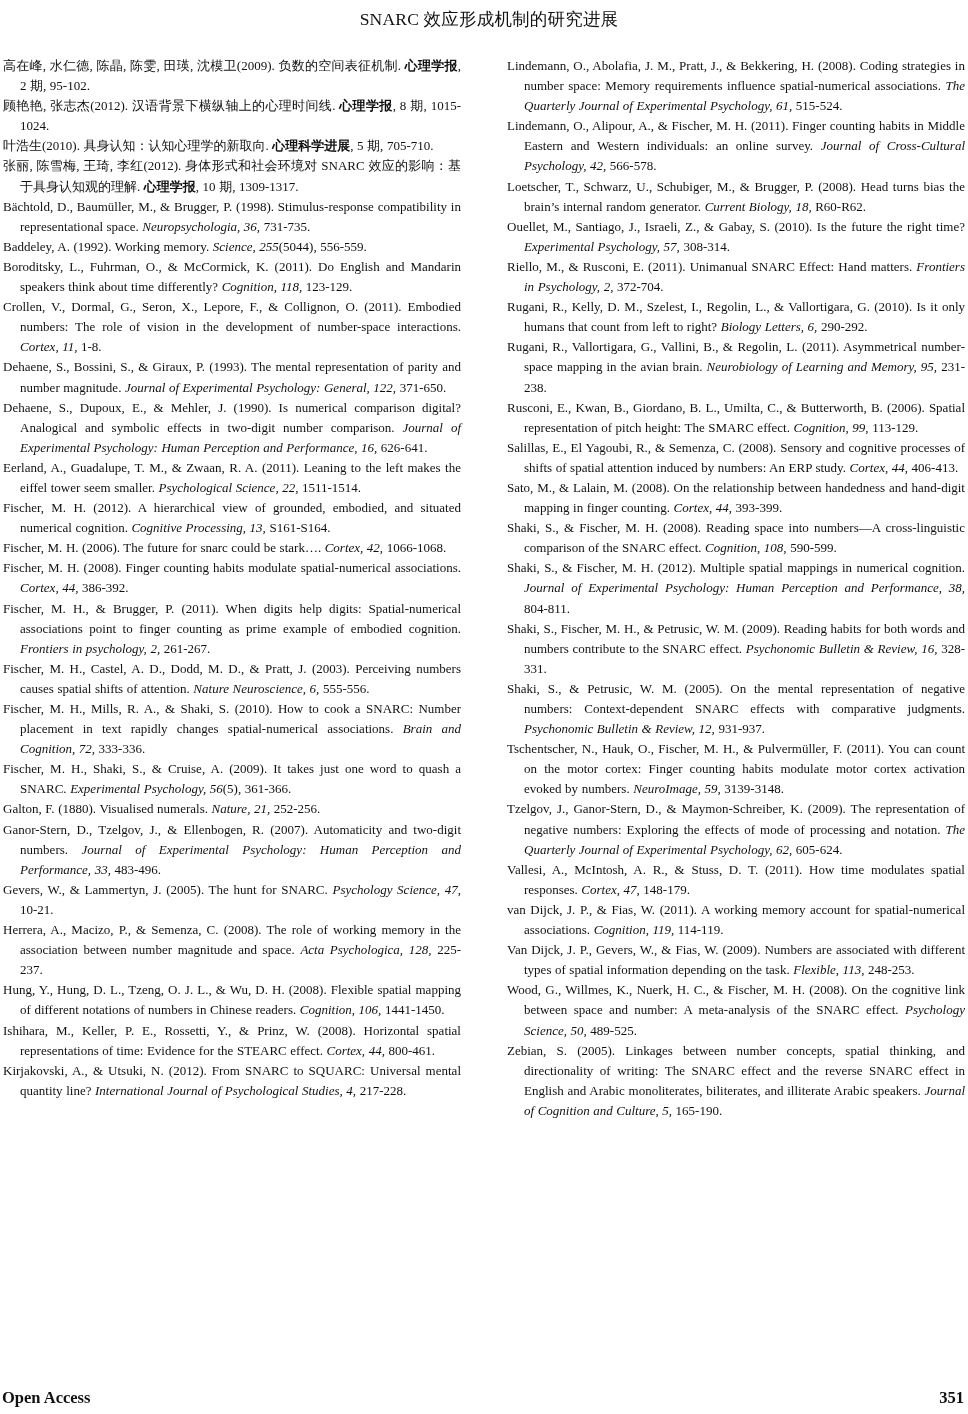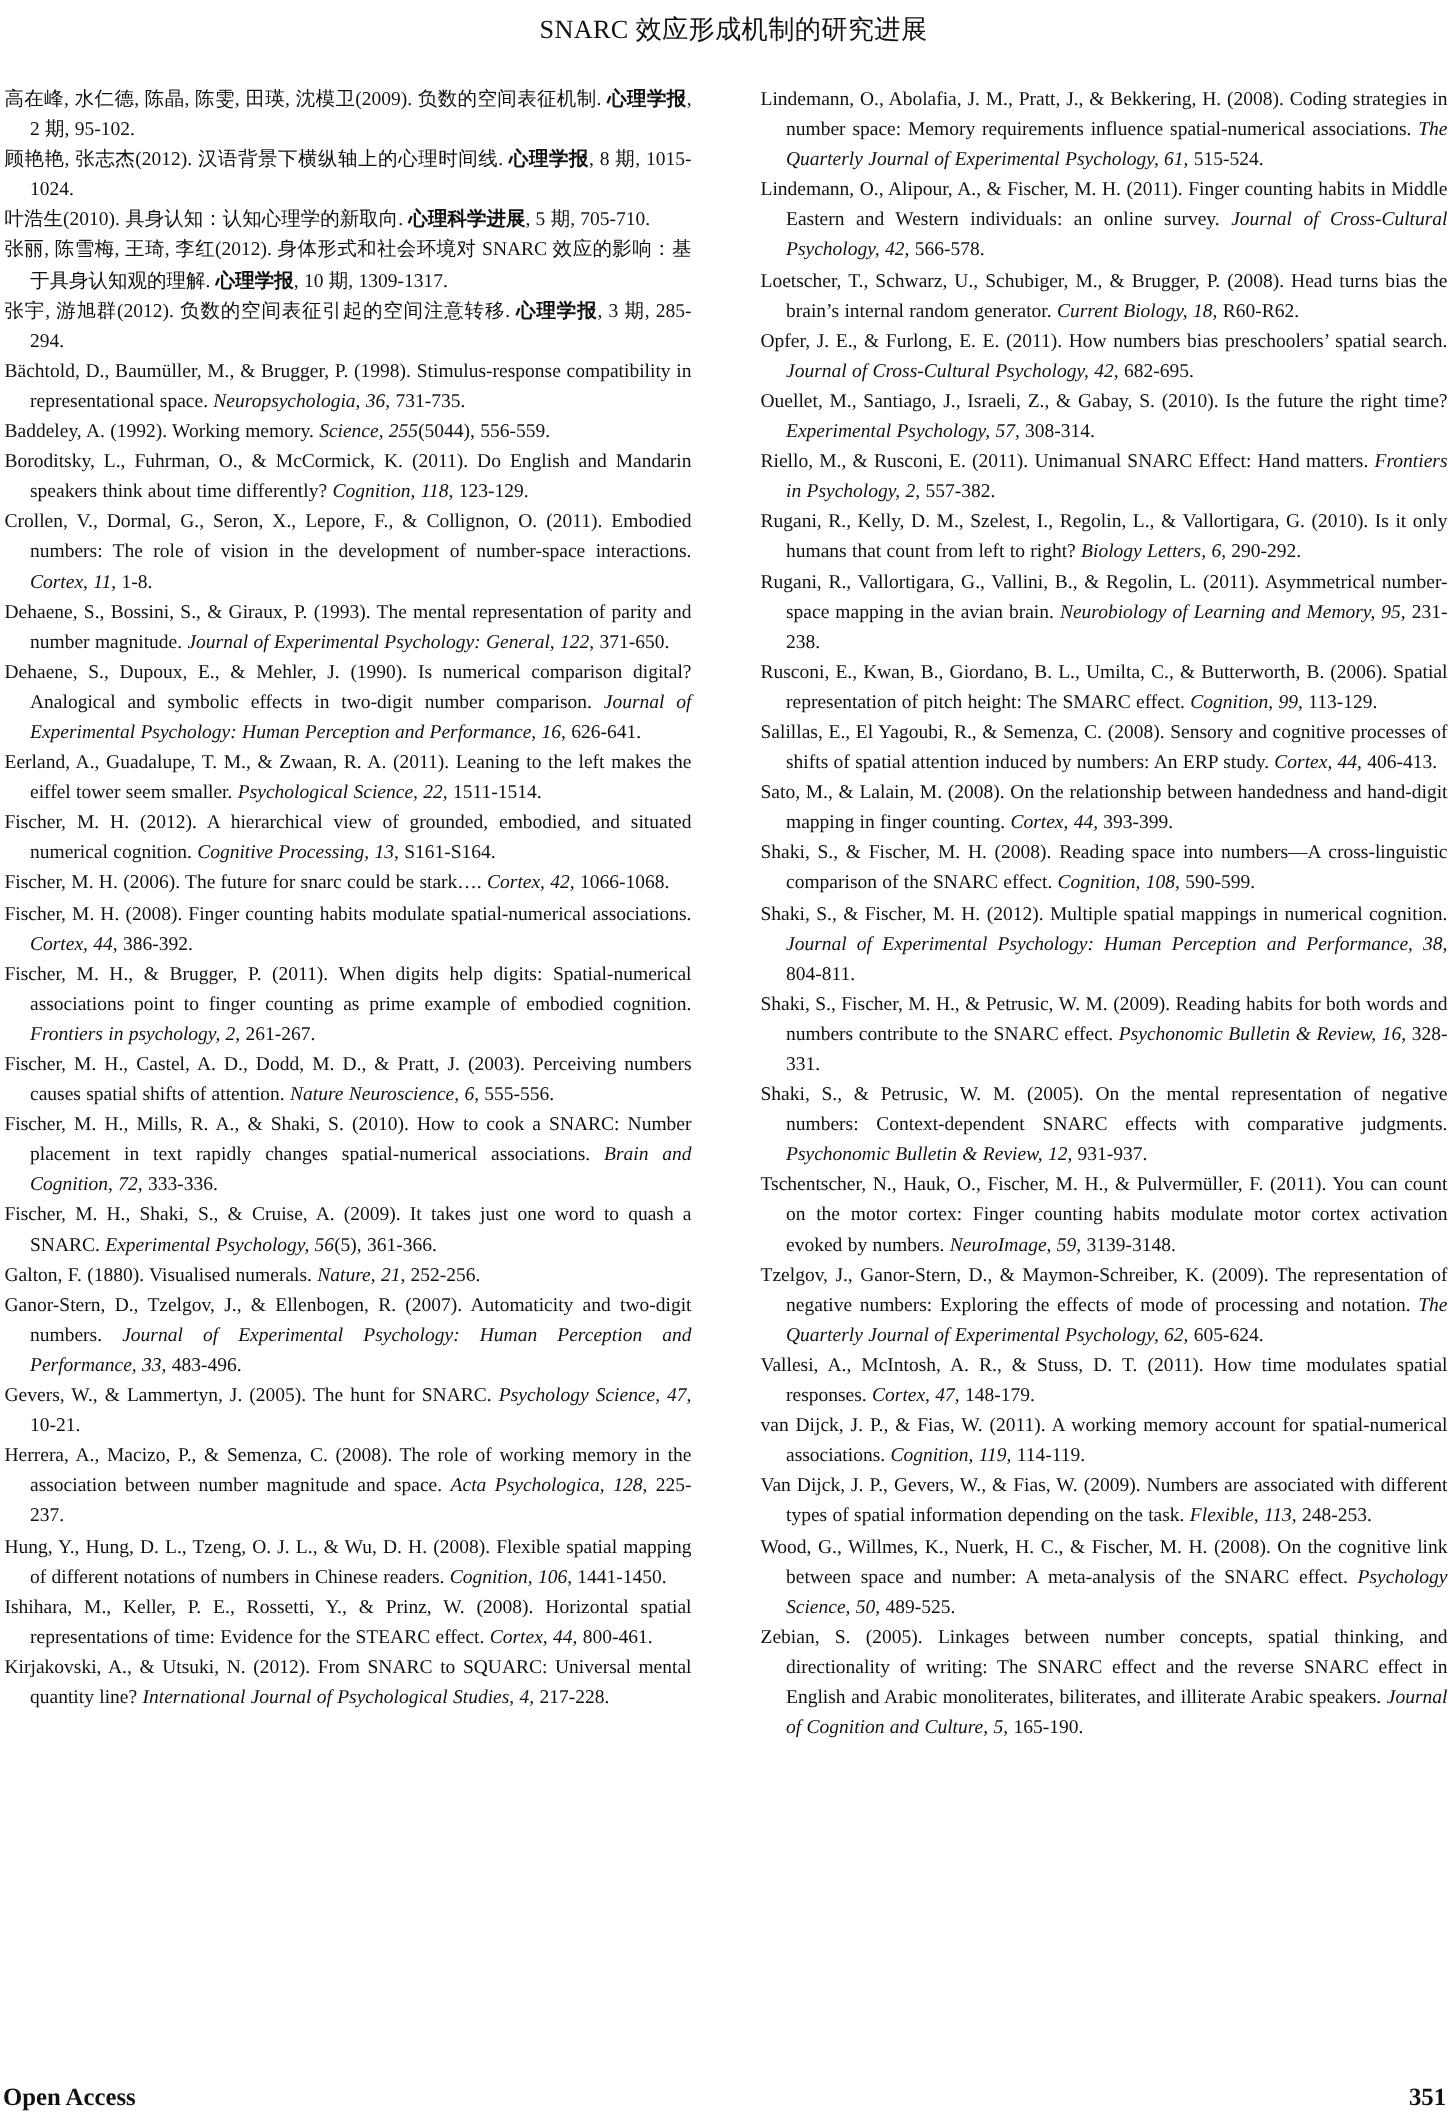--- a/index.html
+++ b/index.html
@@ -61,21 +61,20 @@
 <body>
 
 <div class="page-title">SNARC 效应形成机制的研究进展</div>
 
 <div class="columns">
   <div class="col" id="col-left">
       <p class="ref"><span>高在峰, 水仁德, 陈晶, 陈雯, 田瑛, 沈模卫(2009). 负数的空间表征机制. </span><span class="b">心理学报</span><span>, 2 期, 95-102.</span></p>
       <p class="ref"><span>顾艳艳, 张志杰(2012). 汉语背景下横纵轴上的心理时间线. </span><span class="b">心理学报</span><span>, 8 期, 1015-1024.</span></p>
       <p class="ref"><span>叶浩生(2010). 具身认知：认知心理学的新取向. </span><span class="b">心理科学进展</span><span>, 5 期, 705-710.</span></p>
       <p class="ref"><span>张丽, 陈雪梅, 王琦, 李红(2012). 身体形式和社会环境对 SNARC 效应的影响：基于具身认知观的理解. </span><span class="b">心理学报</span><span>, 10 期, 1309-1317.</span></p>
-      <p class="ref"><span>张宇, 游旭群(2012). 负数的空间表征引起的空间注意转移. </span><span class="b">心理学报</span><span>, 3 期, 285-294.</span></p>
       <p class="ref"><span>Bächtold, D., Baumüller, M., &amp; Brugger, P. (1998). Stimulus-response compatibility in representational space. </span><span class="i">Neuropsychologia, 36,</span><span> 731-735.</span></p>
       <p class="ref"><span>Baddeley, A. (1992). Working memory. </span><span class="i">Science, 255</span><span>(5044), 556-559.</span></p>
       <p class="ref"><span>Boroditsky, L., Fuhrman, O., &amp; McCormick, K. (2011). Do English and Mandarin speakers think about time differently? </span><span class="i">Cognition, 118,</span><span> 123-129.</span></p>
       <p class="ref"><span>Crollen, V., Dormal, G., Seron, X., Lepore, F., &amp; Collignon, O. (2011). Embodied numbers: The role of vision in the development of number-space interactions. </span><span class="i">Cortex, 11,</span><span> 1-8.</span></p>
       <p class="ref"><span>Dehaene, S., Bossini, S., &amp; Giraux, P. (1993). The mental representation of parity and number magnitude. </span><span class="i">Journal of Experimental Psychology: General, 122,</span><span> 371-650.</span></p>
       <p class="ref"><span>Dehaene, S., Dupoux, E., &amp; Mehler, J. (1990). Is numerical comparison digital? Analogical and symbolic effects in two-digit number comparison. </span><span class="i">Journal of Experimental Psychology: Human Perception and Performance, 16,</span><span> 626-641.</span></p>
       <p class="ref"><span>Eerland, A., Guadalupe, T. M., &amp; Zwaan, R. A. (2011). Leaning to the left makes the eiffel tower seem smaller. </span><span class="i">Psychological Science, 22,</span><span> 1511-1514.</span></p>
       <p class="ref"><span>Fischer, M. H. (2012). A hierarchical view of grounded, embodied, and situated numerical cognition. </span><span class="i">Cognitive Processing, 13,</span><span> S161-S164.</span></p>
       <p class="ref"><span>Fischer, M. H. (2006). The future for snarc could be stark…. </span><span class="i">Cortex, 42,</span><span> 1066-1068.</span></p>
       <p class="ref"><span>Fischer, M. H. (2008). Finger counting habits modulate spatial-numerical associations. </span><span class="i">Cortex, 44,</span><span> 386-392.</span></p>
@@ -88,23 +87,22 @@
       <p class="ref"><span>Gevers, W., &amp; Lammertyn, J. (2005). The hunt for SNARC. </span><span class="i">Psychology Science, 47,</span><span> 10-21.</span></p>
       <p class="ref"><span>Herrera, A., Macizo, P., &amp; Semenza, C. (2008). The role of working memory in the association between number magnitude and space. </span><span class="i">Acta Psychologica, 128,</span><span> 225-237.</span></p>
       <p class="ref"><span>Hung, Y., Hung, D. L., Tzeng, O. J. L., &amp; Wu, D. H. (2008). Flexible spatial mapping of different notations of numbers in Chinese readers. </span><span class="i">Cognition, 106,</span><span> 1441-1450.</span></p>
       <p class="ref"><span>Ishihara, M., Keller, P. E., Rossetti, Y., &amp; Prinz, W. (2008). Horizontal spatial representations of time: Evidence for the STEARC effect. </span><span class="i">Cortex, 44,</span><span> 800-461.</span></p>
       <p class="ref"><span>Kirjakovski, A., &amp; Utsuki, N. (2012). From SNARC to SQUARC: Universal mental quantity line? </span><span class="i">International Journal of Psychological Studies, 4,</span><span> 217-228.</span></p>
     </div>
   <div class="col" id="col-right">
       <p class="ref"><span>Lindemann, O., Abolafia, J. M., Pratt, J., &amp; Bekkering, H. (2008). Coding strategies in number space: Memory requirements influence spatial-numerical associations. </span><span class="i">The Quarterly Journal of Experimental Psychology, 61,</span><span> 515-524.</span></p>
       <p class="ref"><span>Lindemann, O., Alipour, A., &amp; Fischer, M. H. (2011). Finger counting habits in Middle Eastern and Western individuals: an online survey. </span><span class="i">Journal of Cross-Cultural Psychology, 42,</span><span> 566-578.</span></p>
       <p class="ref"><span>Loetscher, T., Schwarz, U., Schubiger, M., &amp; Brugger, P. (2008). Head turns bias the brain’s internal random generator. </span><span class="i">Current Biology, 18,</span><span> R60-R62.</span></p>
-      <p class="ref"><span>Opfer, J. E., &amp; Furlong, E. E. (2011). How numbers bias preschoolers’ spatial search. </span><span class="i">Journal of Cross-Cultural Psychology, 42,</span><span> 682-695.</span></p>
       <p class="ref"><span>Ouellet, M., Santiago, J., Israeli, Z., &amp; Gabay, S. (2010). Is the future the right time? </span><span class="i">Experimental Psychology, 57,</span><span> 308-314.</span></p>
-      <p class="ref"><span>Riello, M., &amp; Rusconi, E. (2011). Unimanual SNARC Effect: Hand matters. </span><span class="i">Frontiers in Psychology, 2,</span><span> 557-382.</span></p>
+      <p class="ref"><span>Riello, M., &amp; Rusconi, E. (2011). Unimanual SNARC Effect: Hand matters. </span><span class="i">Frontiers in Psychology, 2,</span><span> 372-704.</span></p>
       <p class="ref"><span>Rugani, R., Kelly, D. M., Szelest, I., Regolin, L., &amp; Vallortigara, G. (2010). Is it only humans that count from left to right? </span><span class="i">Biology Letters, 6,</span><span> 290-292.</span></p>
       <p class="ref"><span>Rugani, R., Vallortigara, G., Vallini, B., &amp; Regolin, L. (2011). Asymmetrical number-space mapping in the avian brain. </span><span class="i">Neurobiology of Learning and Memory, 95,</span><span> 231-238.</span></p>
       <p class="ref"><span>Rusconi, E., Kwan, B., Giordano, B. L., Umilta, C., &amp; Butterworth, B. (2006). Spatial representation of pitch height: The SMARC effect. </span><span class="i">Cognition, 99,</span><span> 113-129.</span></p>
       <p class="ref"><span>Salillas, E., El Yagoubi, R., &amp; Semenza, C. (2008). Sensory and cognitive processes of shifts of spatial attention induced by numbers: An ERP study. </span><span class="i">Cortex, 44,</span><span> 406-413.</span></p>
       <p class="ref"><span>Sato, M., &amp; Lalain, M. (2008). On the relationship between handedness and hand-digit mapping in finger counting. </span><span class="i">Cortex, 44,</span><span> 393-399.</span></p>
       <p class="ref"><span>Shaki, S., &amp; Fischer, M. H. (2008). Reading space into numbers—A cross-linguistic comparison of the SNARC effect. </span><span class="i">Cognition, 108,</span><span> 590-599.</span></p>
       <p class="ref"><span>Shaki, S., &amp; Fischer, M. H. (2012). Multiple spatial mappings in numerical cognition. </span><span class="i">Journal of Experimental Psychology: Human Perception and Performance, 38,</span><span> 804-811.</span></p>
       <p class="ref"><span>Shaki, S., Fischer, M. H., &amp; Petrusic, W. M. (2009). Reading habits for both words and numbers contribute to the SNARC effect. </span><span class="i">Psychonomic Bulletin &amp; Review, 16,</span><span> 328-331.</span></p>
       <p class="ref"><span>Shaki, S., &amp; Petrusic, W. M. (2005). On the mental representation of negative numbers: Context-dependent SNARC effects with comparative judgments. </span><span class="i">Psychonomic Bulletin &amp; Review, 12,</span><span> 931-937.</span></p>
       <p class="ref"><span>Tschentscher, N., Hauk, O., Fischer, M. H., &amp; Pulvermüller, F. (2011). You can count on the motor cortex: Finger counting habits modulate motor cortex activation evoked by numbers. </span><span class="i">NeuroImage, 59,</span><span> 3139-3148.</span></p>

